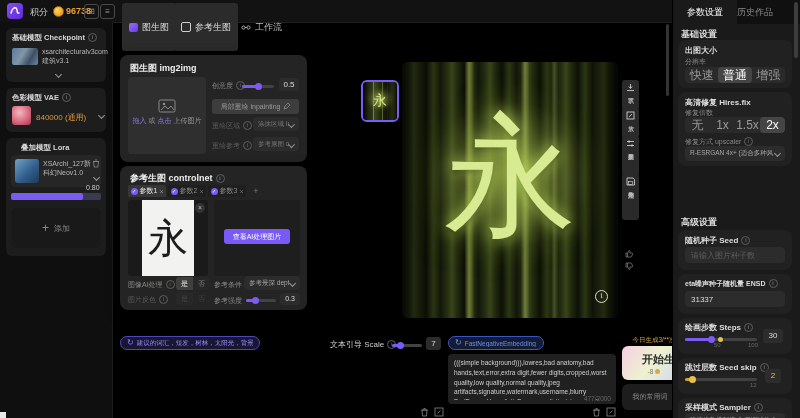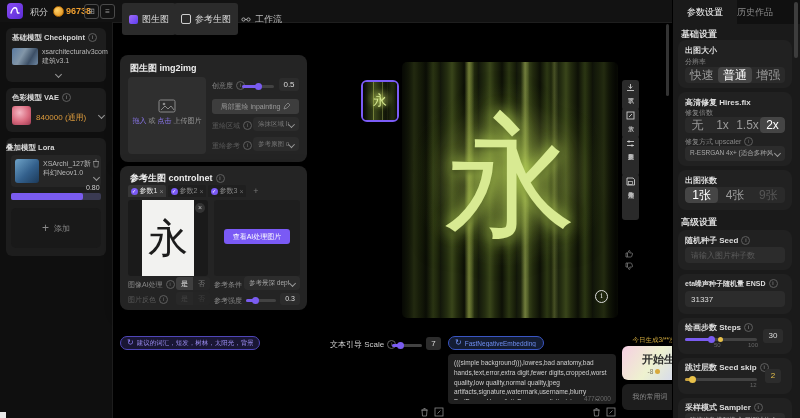--- a/index.html
+++ b/index.html
@@ -27,21 +27,21 @@
   .slider{position:absolute;height:3px;background:#424242;border-radius:2px}
   .slider .fill{position:absolute;left:0;top:0;height:3px;border-radius:2px;background:#7a5cf0}
   .slider .handle{position:absolute;top:-2.5px;width:7px;height:7px;border-radius:50%;background:#7a5cf0}
   .slider.gold .fill{background:#c9a23f}.slider.gold .handle{background:#e8c14a}
   .dot{position:absolute;width:5px;height:5px;border-radius:50%;background:#e8c14a;top:-1px}
   .input{position:absolute;background:#2c2c2c;border:none;border-radius:4px;color:#ddd;
          font-size:8px;padding:0 6px;box-sizing:border-box;font-family:"Liberation Sans",sans-serif}
   .input::placeholder{color:#5c5c5c}
   .yn{position:absolute;display:flex;border-radius:3px;overflow:hidden}
   .yn span{width:17px;text-align:center;font-size:7px;line-height:13px;height:13px}
-  .tabpill{position:absolute;height:16px;display:flex;align-items:center;gap:4px;padding:8px 7px;
+  .tabpill{position:absolute;height:16px;display:flex;align-items:center;gap:4px;padding:16px 7px;
            border-radius:3px;font-size:9px;color:#ddd}
   .sideicon{position:absolute;left:622px;width:17px;background:#2a2a2a;border-radius:3px;
             display:flex;flex-direction:column;align-items:center;padding:3px 0;gap:1px}
   .sideicon .vlabel{writing-mode:vertical-rl;text-orientation:upright;font-size:6px;color:#c5c5c5;letter-spacing:0}
   .glyph-img{background:
       linear-gradient(90deg,rgba(0,0,0,.62),rgba(0,0,0,0) 16%,rgba(0,0,0,0) 84%,rgba(0,0,0,.65)),
       radial-gradient(ellipse 62% 46% at 50% 44%,rgba(212,224,112,.42),rgba(90,105,35,.10) 62%,rgba(0,0,0,0) 78%),
       linear-gradient(90deg,rgba(0,0,0,0) 29%,rgba(206,221,101,.45) 31%,rgba(0,0,0,0) 33.5%),
       linear-gradient(90deg,rgba(0,0,0,0) 55%,rgba(216,231,121,.40) 57%,rgba(0,0,0,0) 59%),
       linear-gradient(90deg,rgba(0,0,0,0) 69%,rgba(181,201,91,.32) 70.5%,rgba(0,0,0,0) 72.5%),
@@ -98,21 +98,21 @@
     </div>
 
     <div class="abs" style="left:6px;top:66px;width:100px;height:44px;background:#1d1d1d;border-radius:6px;">
       <div class="abs fs75 bold" style="left:6px;top:5px;color:#d8d8d8;"><span>色彩模型 VAE</span><span class="info">i</span></div>
       <div class="abs" style="left:6px;top:18px;width:19px;height:19px;border-radius:3px;background:radial-gradient(circle at 40% 35%,#f4b8c4,#d96a7e 55%,#9c3850);"></div>
       <span class="abs fs8" style="left:30px;top:24px;color:#dd9b3c;">840000 (通用)</span>
       <span class="chev abs" style="left:93px;top:25px;"></span>
     </div>
 
     <div class="abs" style="left:6px;top:116px;width:100px;height:118px;background:#1d1d1d;border-radius:6px;">
-      <div class="abs fs75 bold" style="left:0;top:5px;color:#d8d8d8;">叠加模型 Lora</div>
+      <div class="abs fs75 bold" style="left:15px;top:5px;color:#d8d8d8;">叠加模型 Lora</div>
       <div class="abs" style="left:5px;top:17px;width:90px;height:32px;background:#262626;border-radius:4px;">
         <div class="abs" style="left:4px;top:4px;width:24px;height:24px;border-radius:3px;background:linear-gradient(135deg,#6fa3c8,#33608c 55%,#1c3a5a);"></div>
         <div class="abs fs7" style="left:32px;top:4px;width:48px;line-height:1.3;color:#b8b8b8;">XSArchi_127新科幻Neov1.0</div>
         <svg class="abs" style="left:81px;top:4px;" width="8" height="9" viewBox="0 0 8 9">
             <path d="M1.5 2.5h5l-.6 5.5h-3.8L1.5 2.5zM1 2.5h6M3 1h2" stroke="#8a8a8a" stroke-width=".8" fill="none"></path>
           </svg>
         <span class="chev abs" style="left:83px;top:20px;"></span>
       </div>
       <div class="abs" style="left:5px;top:55px;width:90px;height:7px;background:#3a3a52;border-radius:2px;">
         <div style="position:absolute;left:0;top:0;width:72px;height:7px;background:#7a5cf0;border-radius:2px;"></div>
@@ -339,28 +339,20 @@
       <span>1.5x</span>
       <span class="on">2x</span>
     </div>
     <div class="abs fs7 dim" style="left:7px;top:45px;"><span>修复方式 upscaler</span><span class="info">i</span></div>
     <div class="drop fs6" style="left:7px;top:54px;width:100px;height:15px;position:absolute;">
       <span class="nowrap">R-ESRGAN 4x+ (适合多种风</span>
         <span class="chev"></span>
     </div>
   </div>
 
-  <div class="card" style="top:170px;height:40px;">
-    <div class="abs fs8 bold" style="left:7px;top:5px;color:#ddd;">出图张数</div>
-    <div class="seg" style="left:7px;top:17px;width:100px;">
-      <span class="on">1张</span>
-      <span>4张</span>
-      <span class="off">9张</span>
-    </div>
-  </div>
 
   <div class="card" style="top:230px;height:40px;">
     <div class="abs fs8 bold" style="left:7px;top:5px;color:#ddd;"><span>随机种子 Seed</span><span class="info">i</span></div>
     <input class="input" style="left: 7px; top: 17px; width: 100px; height: 16px;" placeholder="请输入图片种子数">
   </div>
 
   <div class="card" style="top:274px;height:40px;">
     <div class="abs fs7 bold nowrap" style="left:7px;top:5px;color:#ddd;width:104px;"><span>eta噪声种子随机量 ENSD</span><span class="info">i</span></div>
     <input class="input" style="left: 7px; top: 17px; width: 100px; height: 16px;" value="31337">
   </div>

